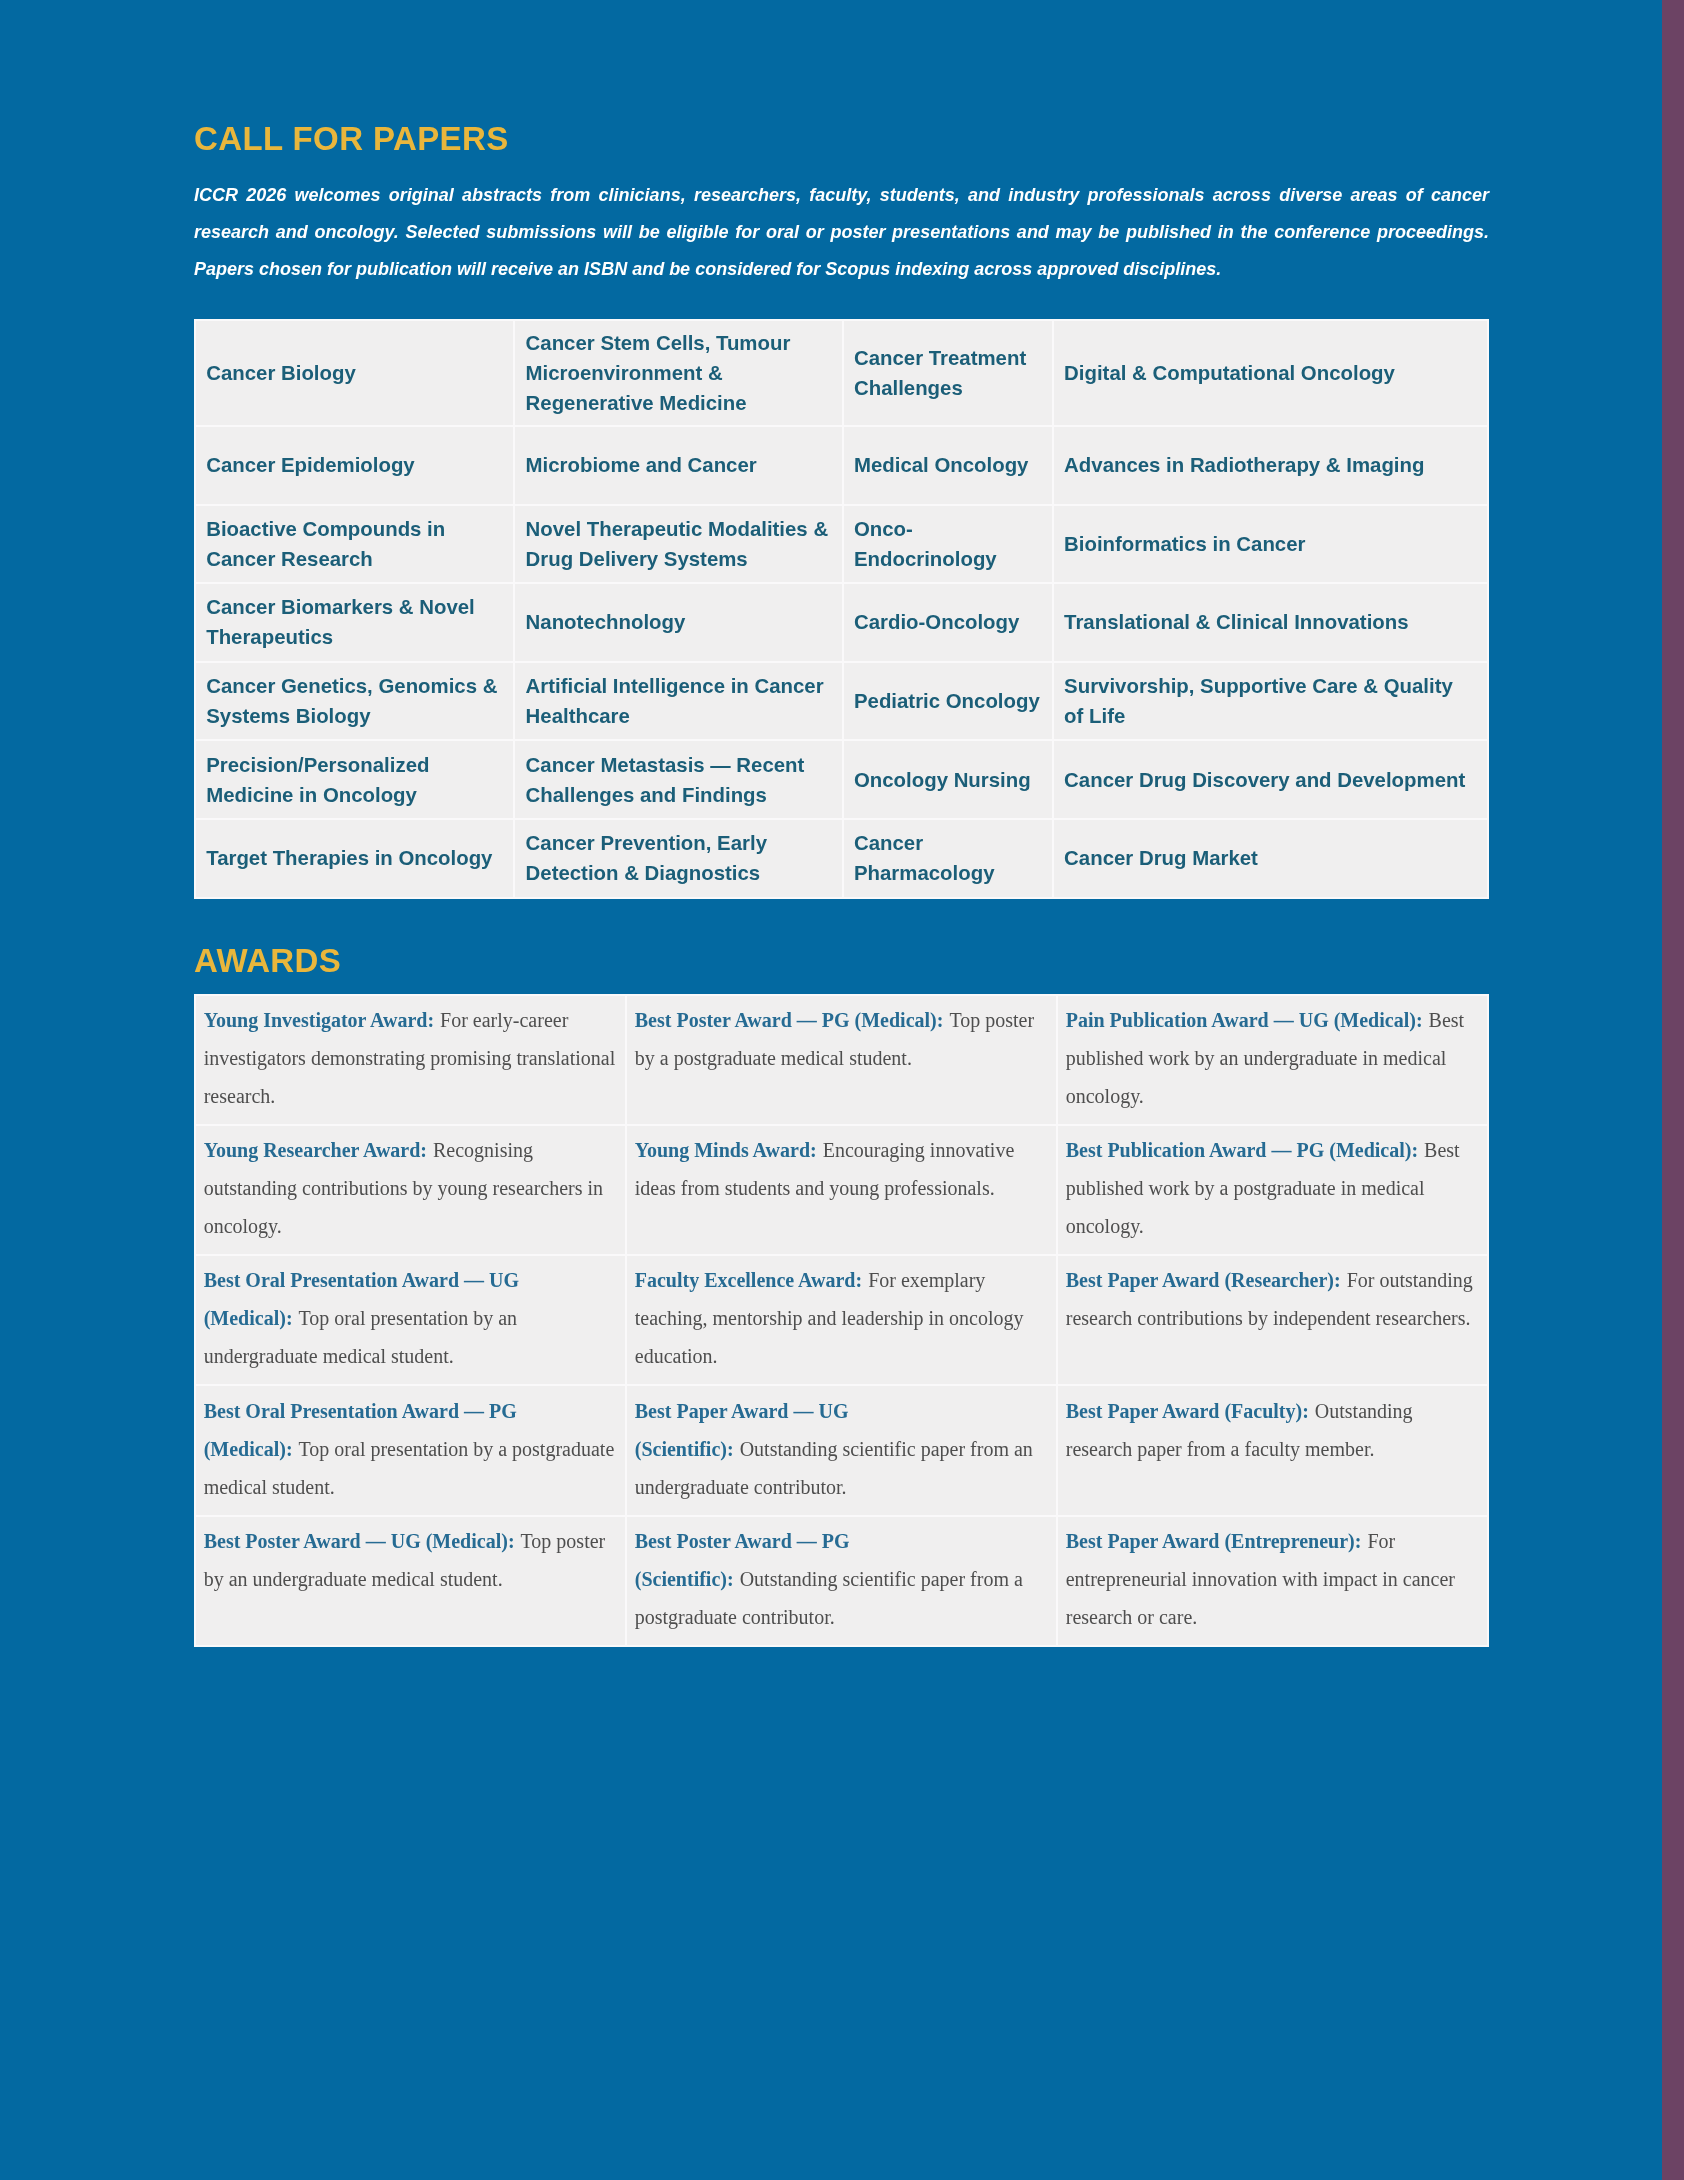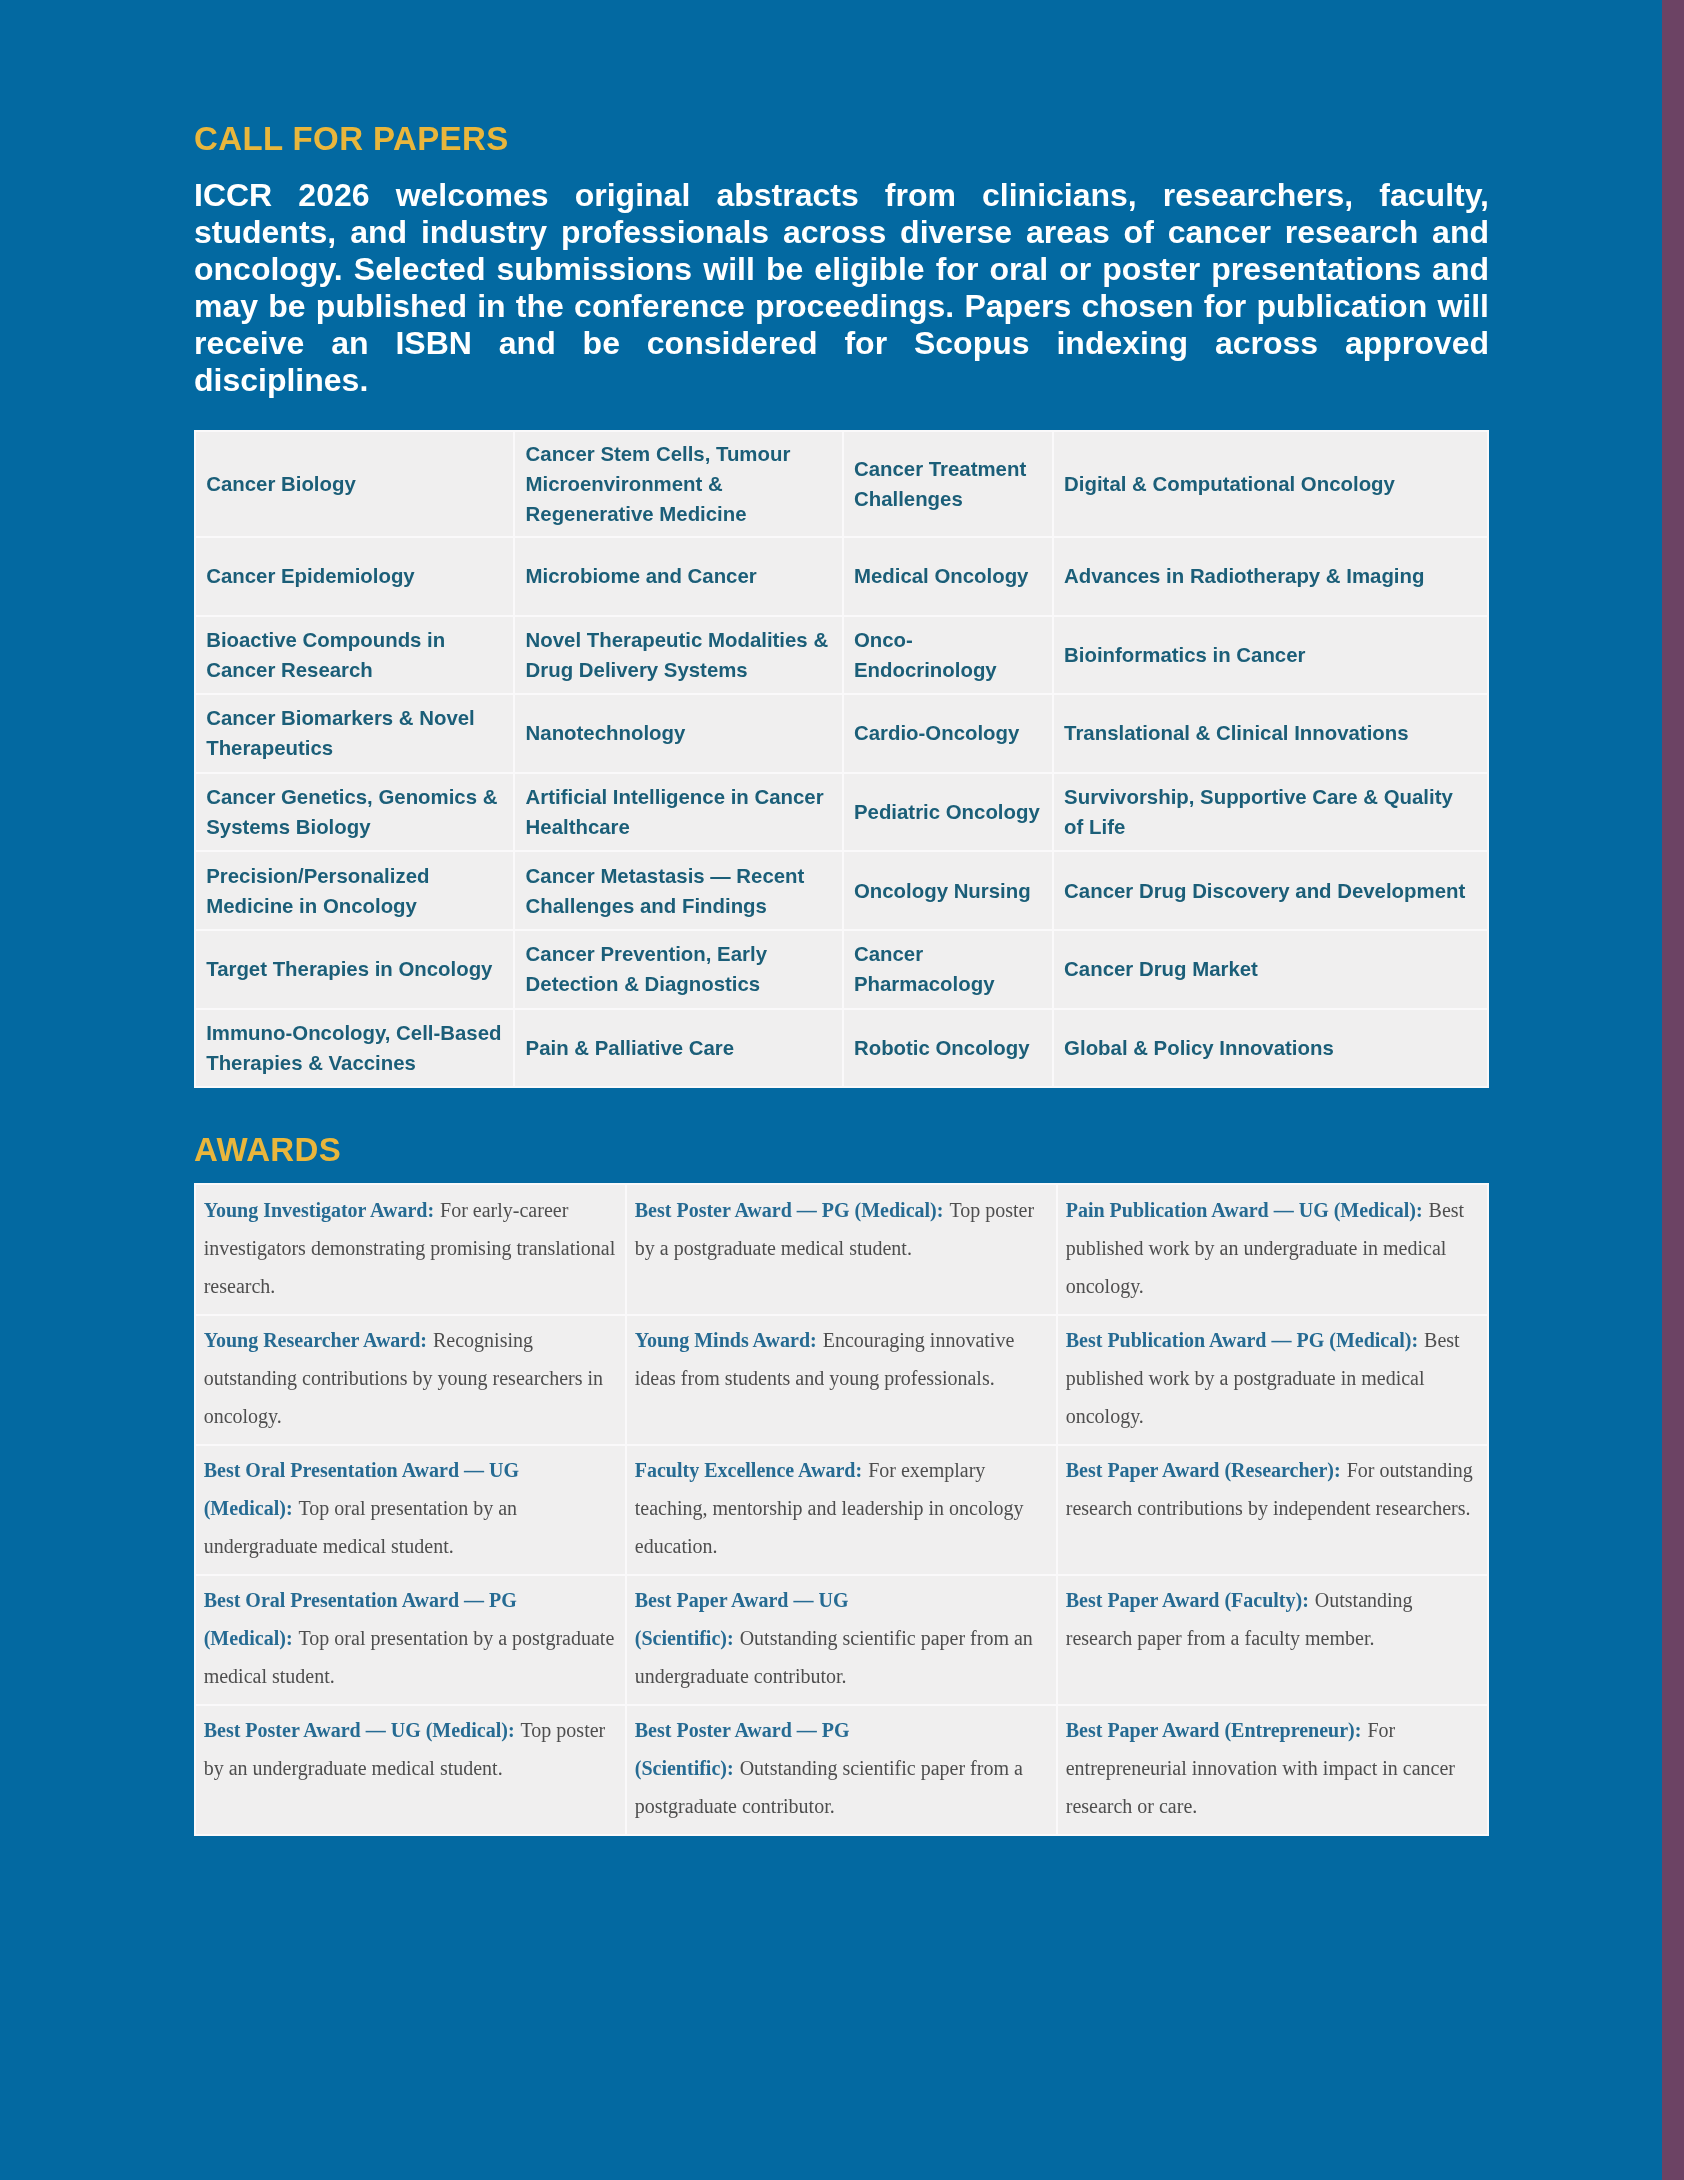--- a/index.html
+++ b/index.html
@@ -29,23 +29,24 @@
     line-height: 37px;
     letter-spacing: 0.4px;
     color: #E9B63C;
   }
   .heading-cfp { margin-top: 120px; }
   .heading-awards { margin-top: 43px; }
   .intro {
     margin: 20.4px 0 0 0;
     color: #FFFFFF;
     font-weight: bold;
-    font-size: 32px;
+    font-size: 18px;
     line-height: 37px;
     text-align: justify;
+    font-style: italic;
   }
   table.grid {
     width: 100%;
     table-layout: fixed;
     border-collapse: separate;
     border-spacing: 2.6px;
     background: #FAF9FA;
   }
   .topics-table { margin-top: 31px; }
   .topics-table td {
@@ -132,26 +133,20 @@
           <td>Cancer Metastasis — Recent Challenges and Findings</td>
           <td>Oncology Nursing</td>
           <td>Cancer Drug Discovery and Development</td>
         </tr>
         <tr>
           <td>Target Therapies in Oncology</td>
           <td>Cancer Prevention, Early Detection &amp; Diagnostics</td>
           <td>Cancer Pharmacology</td>
           <td>Cancer Drug Market</td>
         </tr>
-        <tr>
-          <td>Immuno-Oncology, Cell-Based Therapies &amp; Vaccines</td>
-          <td>Pain &amp; Palliative Care</td>
-          <td>Robotic Oncology</td>
-          <td>Global &amp; Policy Innovations</td>
-        </tr>
       </tbody>
     </table>
 
     <h2 class="section-heading heading-awards">AWARDS</h2>
 
     <table class="grid awards-table">
       <colgroup>
         <col style="width:33.34%">
         <col style="width:33.33%">
         <col style="width:33.33%">

